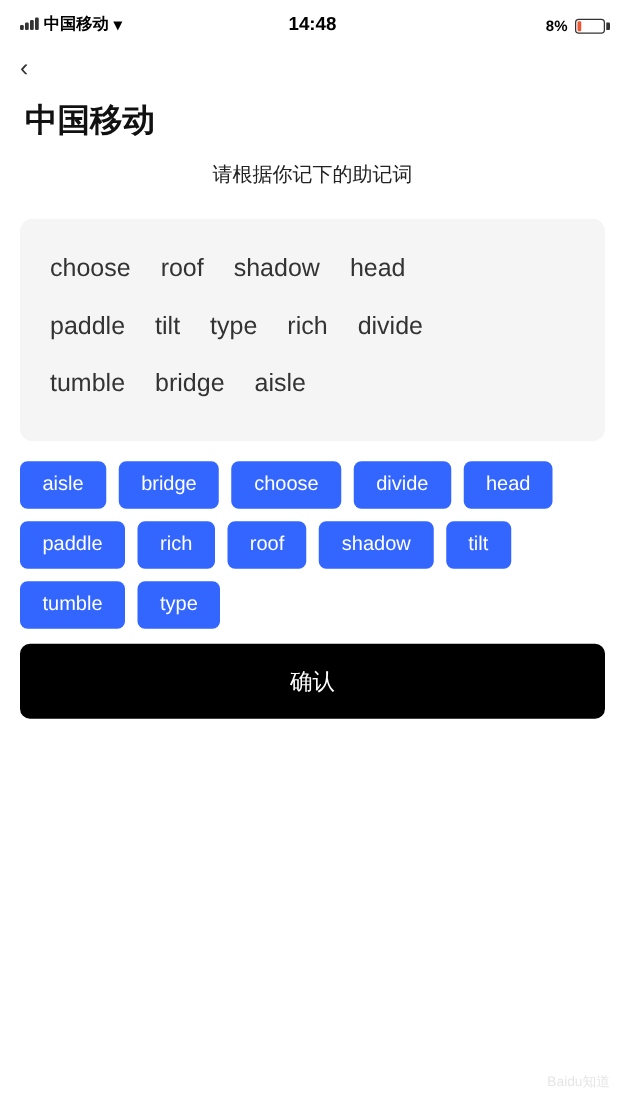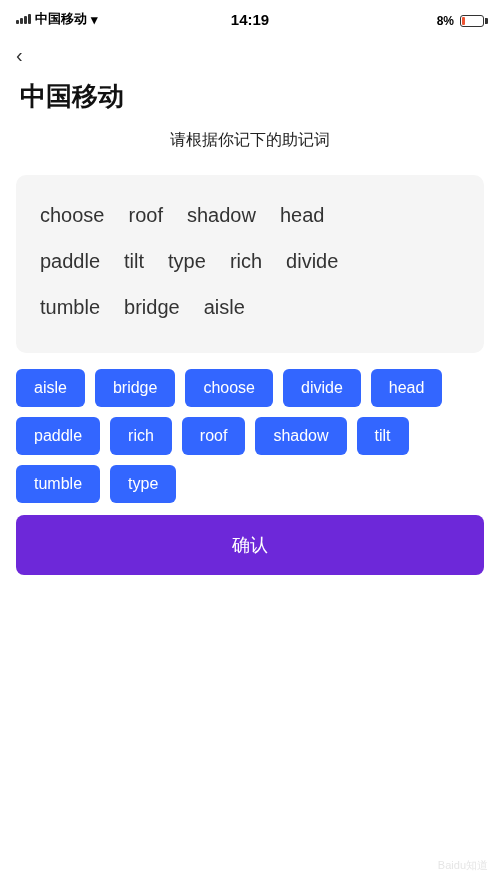--- a/index.html
+++ b/index.html
@@ -102,21 +102,21 @@
       padding: 10px 18px;
       font-size: 16px;
       cursor: pointer;
       user-select: none;
       font-weight: 500;
     }
 
     
     .confirm-btn {
       margin: 8px 16px;
-      background: #6d28d9;
+      background: #000000;
       color: #fff;
       border: none;
       border-radius: 8px;
       width: calc(100% - 32px);
       padding: 18px;
       font-size: 18px;
       font-weight: 500;
       cursor: pointer;
       display: block;
       text-align: center;
@@ -146,21 +146,21 @@
   <div class="status-left">
     <div class="signal">
       <span style="height:4px"></span>
       <span style="height:6px"></span>
       <span style="height:8px"></span>
       <span style="height:10px"></span>
     </div>
     <span>中国移动</span>
     <span>▾</span>
   </div>
-  <div class="status-center">14:19</div>
+  <div class="status-center">14:48</div>
   <div class="status-right">
     <span>8%</span>
     <div class="battery">
       <div class="battery-fill"></div>
     </div>
   </div>
 </div>
 
 
 <div class="back-btn">‹</div>

